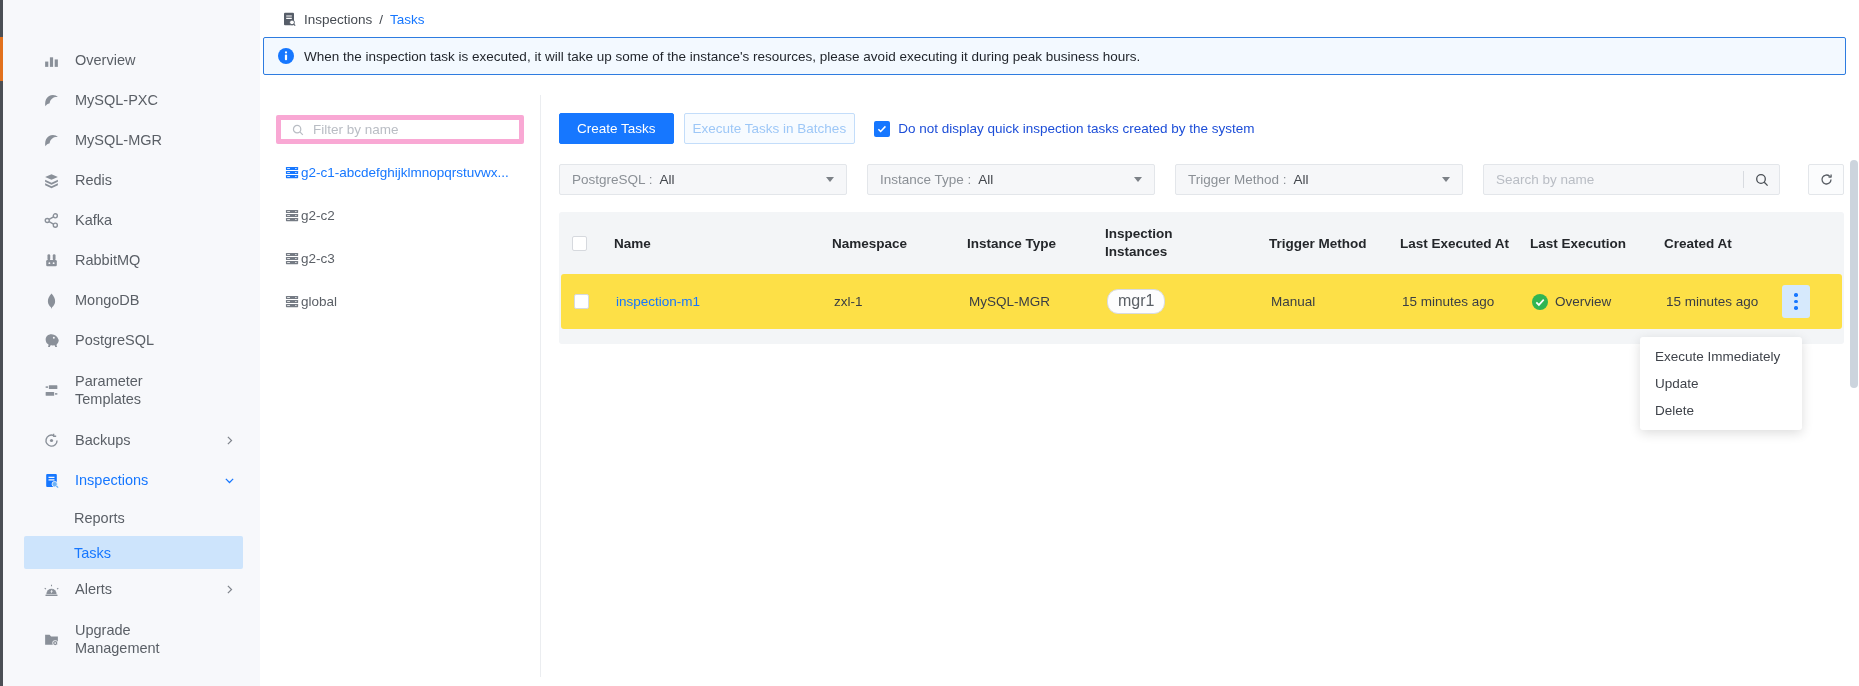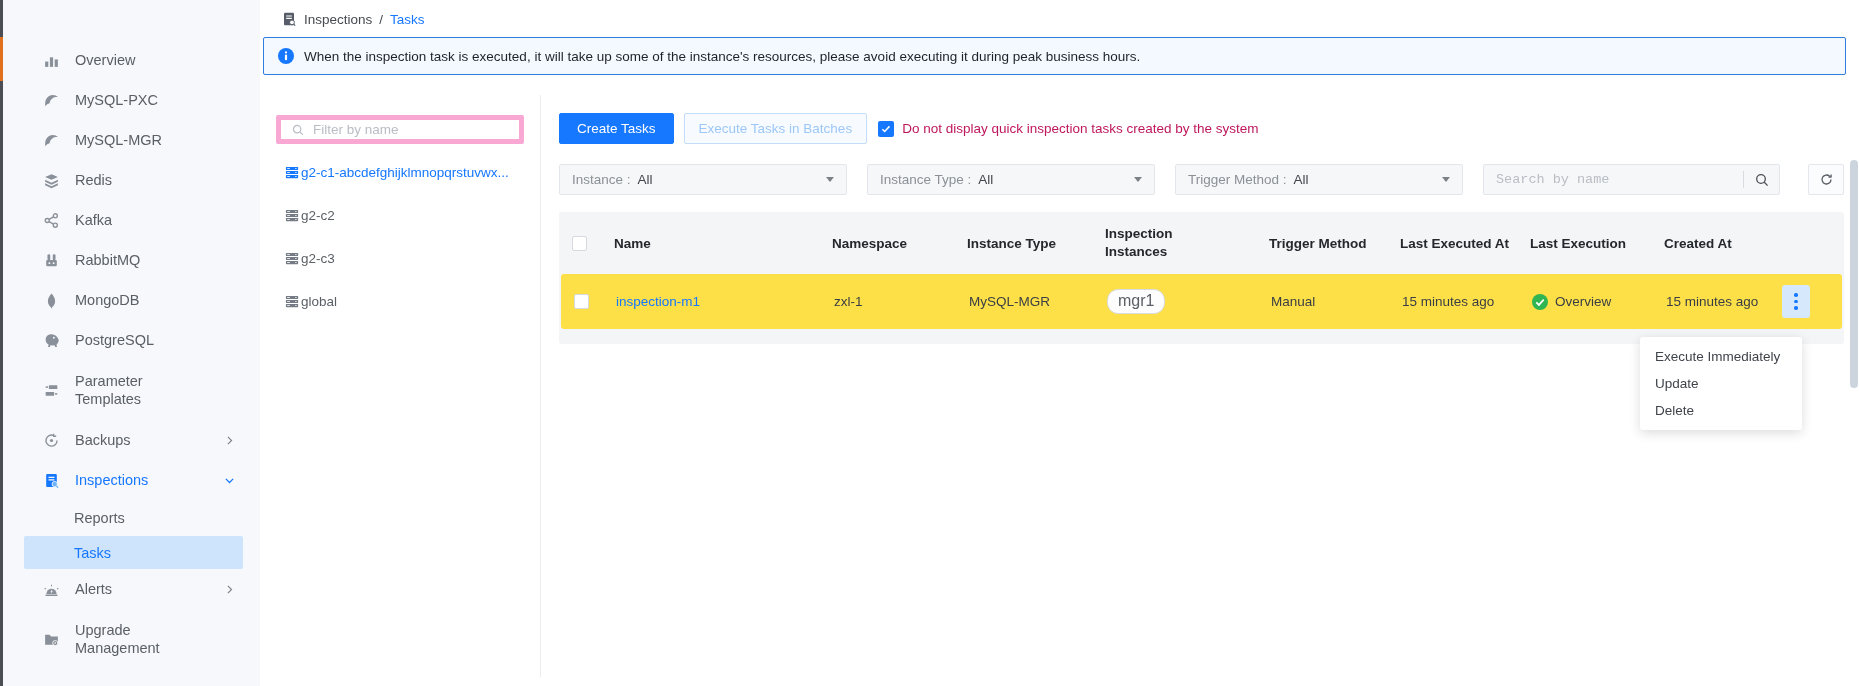--- a/index.html
+++ b/index.html
@@ -57,42 +57,42 @@
   .cluster-item .clabel { white-space:nowrap; overflow:hidden; max-width:218px; }
   .cluster-item.selected { color:#1677ff; }
   .cluster-item.selected .ic { color:#1677ff; }
 
   
   .work { flex:1; padding:0 29px 0 18px; }
   .toolbar { display:flex; align-items:center; margin-top:18px; height:31px; }
   .btn-primary { height:31px; padding:0 17px; background:#1677ff; border:1px solid #1677ff;
     color:#fff; font-size:13.5px; border-radius:2px; cursor:pointer;
     font-family:"Liberation Sans",sans-serif; }
-  .btn-disabled { height:31px; padding:0 14px; margin-left:10px; background:#f7fbff;
+  .btn-disabled { height:31px; padding:0 8px; margin-left:10px; background:#f7fbff;
     border:1px solid #c3ddfa; color:#9dc7f7; font-size:13.5px; border-radius:2px;
     font-family:"Liberation Sans",sans-serif; }
-  .cb-wrap { display:flex; align-items:center; gap:8px; margin-left:11px; font-size:13.5px;
-    color:#be185d; cursor:pointer; }
+  .cb-wrap { display:flex; align-items:center; gap:8px; margin-left:19px; font-size:13.5px;
+    color:#1d4ed8; cursor:pointer; }
   .checkbox-on { width:16px; height:16px; background:#1677ff; border-radius:2px;
     display:flex; align-items:center; justify-content:center; flex-shrink:0; }
   .checkbox-off { width:15px; height:15px; background:#fff; border:1px solid #d6d9de;
     border-radius:2px; flex-shrink:0; }
 
   .filter-row { display:flex; align-items:center; gap:20px; margin-top:20px; }
   .select { width:288px; height:31px; background:#f6f7f9; border:1px solid #e3e6ea;
     border-radius:2px; display:flex; align-items:center; padding:0 12px; font-size:13.5px;
     cursor:pointer; }
   .select .slbl { color:#8b9096; margin-right:7px; }
   .select .sval { color:#43474d; }
   .select .arrow { margin-left:auto; width:0; height:0; border-left:4.5px solid transparent;
     border-right:4.5px solid transparent; border-top:5.5px solid #7c8187; }
   .search-box { width:297px; height:31px; background:#f6f7f9; border:1px solid #e3e6ea;
     border-radius:2px; display:flex; align-items:center; padding-left:12px; }
   .search-box input { flex:1; min-width:0; border:none; outline:none; background:transparent;
-    font-size:13.5px; color:#333; font-family:Liberation Mono, monospace; }
+    font-size:13.5px; color:#333; font-family:Liberation Sans, sans-serif; }
   .search-box input::placeholder { color:#b9bdc4; }
   .search-divider { width:1px; height:17px; background:#d8dbe0; }
   .search-ic-btn { width:35px; height:100%; display:flex; align-items:center;
     justify-content:center; color:#4a4f55; cursor:pointer; }
   .search-ic-btn .ic { width:16px; height:16px; }
   .refresh-btn { width:36px; height:31px; margin-left:8px; background:#fbfcfd;
     border:1px solid #e3e6ea; border-radius:2px; display:flex; align-items:center;
     justify-content:center; color:#585d64; cursor:pointer; }
   .refresh-btn .ic { width:15px; height:15px; }
 
@@ -405,21 +405,21 @@
                 <svg width="12" height="12" viewBox="0 0 16 16">
                   <path d="M3.2 8.3l3 3 6.4-6.8" stroke="#fff" stroke-width="2" fill="none"></path>
                 </svg>
               </span>
             <span>Do not display quick inspection tasks created by the system</span>
           </div>
         </div>
 
         <div class="filter-row">
           <div class="select">
-            <span class="slbl">Instance :</span>
+            <span class="slbl">PostgreSQL :</span>
             <span class="sval">All</span>
             <span class="arrow"></span>
           </div>
           <div class="select">
             <span class="slbl">Instance Type :</span>
             <span class="sval">All</span>
             <span class="arrow"></span>
           </div>
           <div class="select">
             <span class="slbl">Trigger Method :</span>

